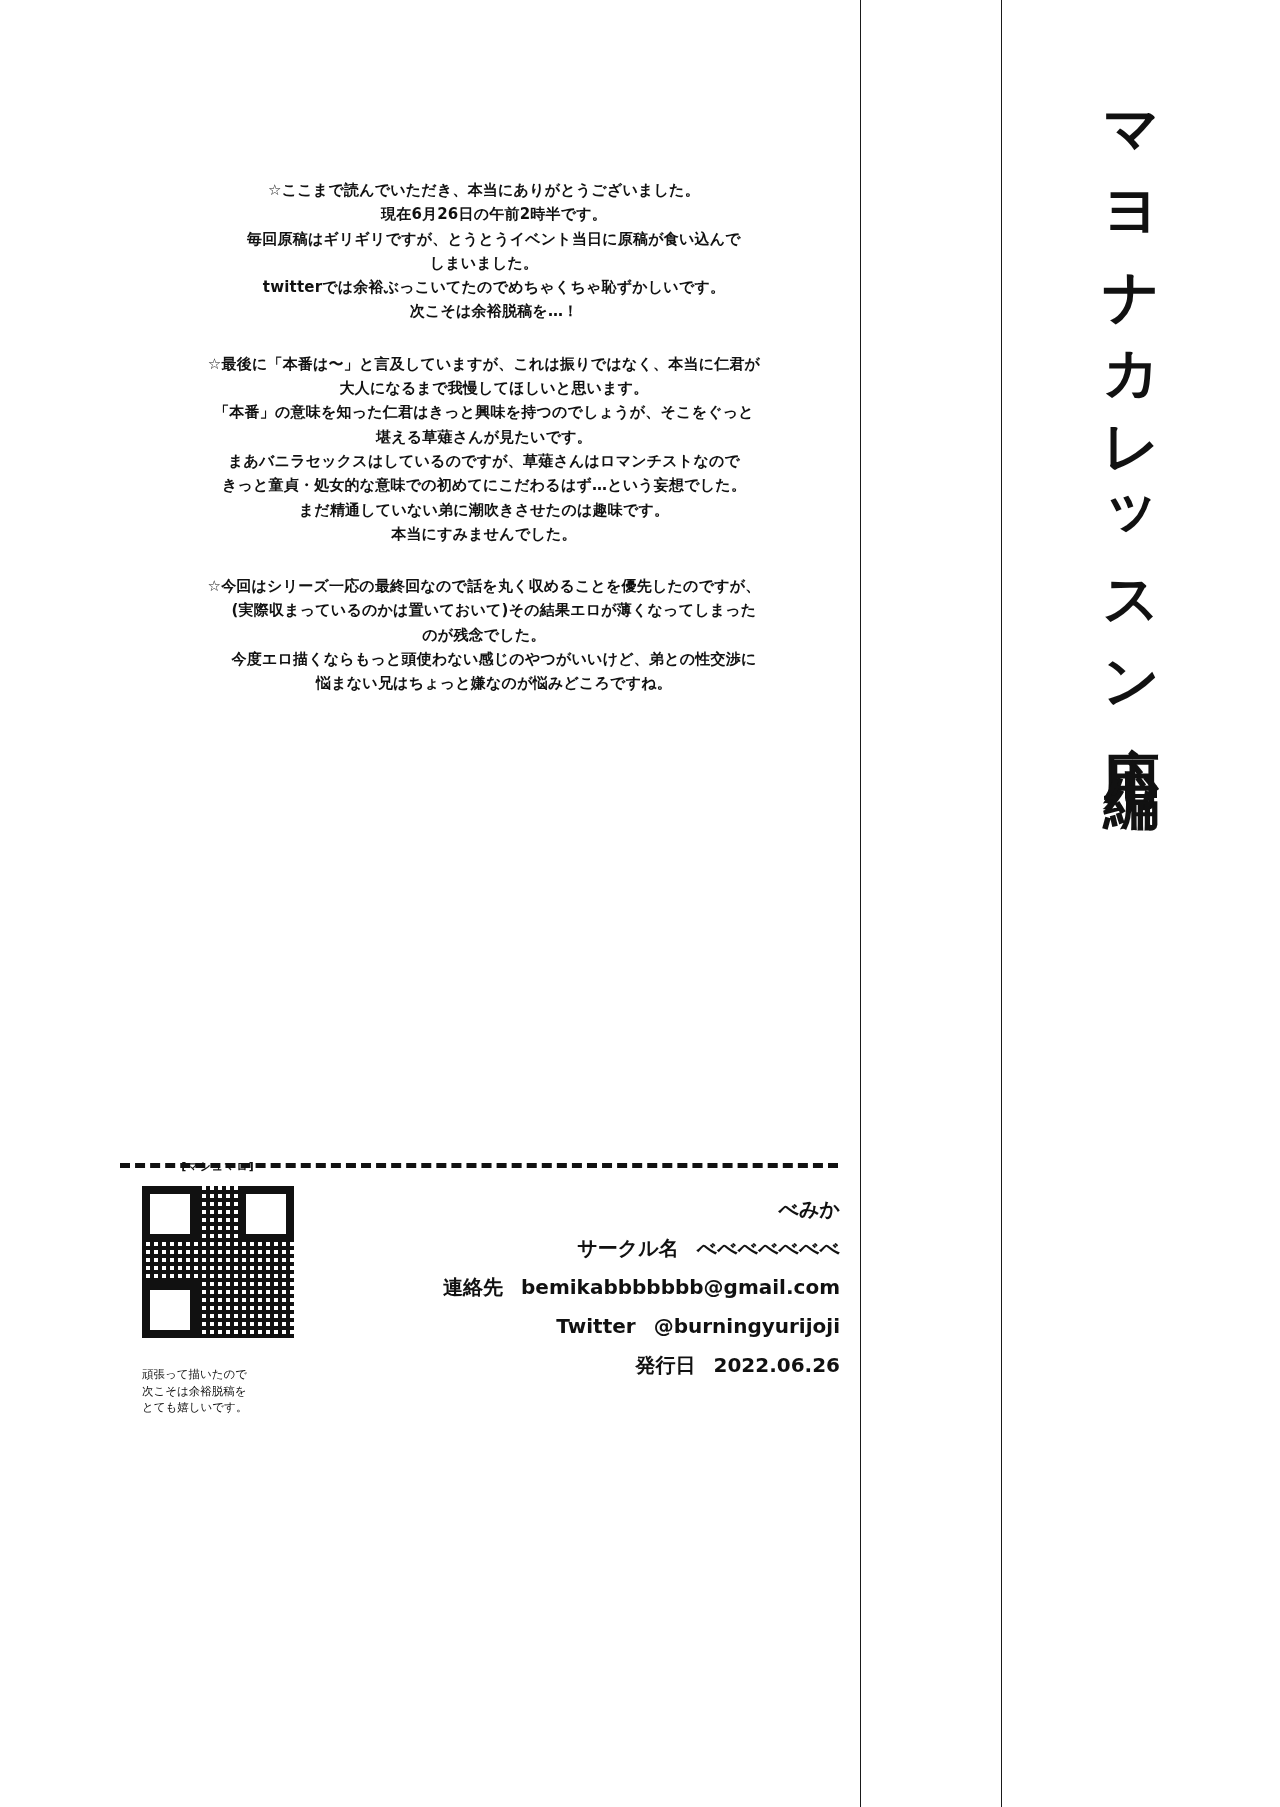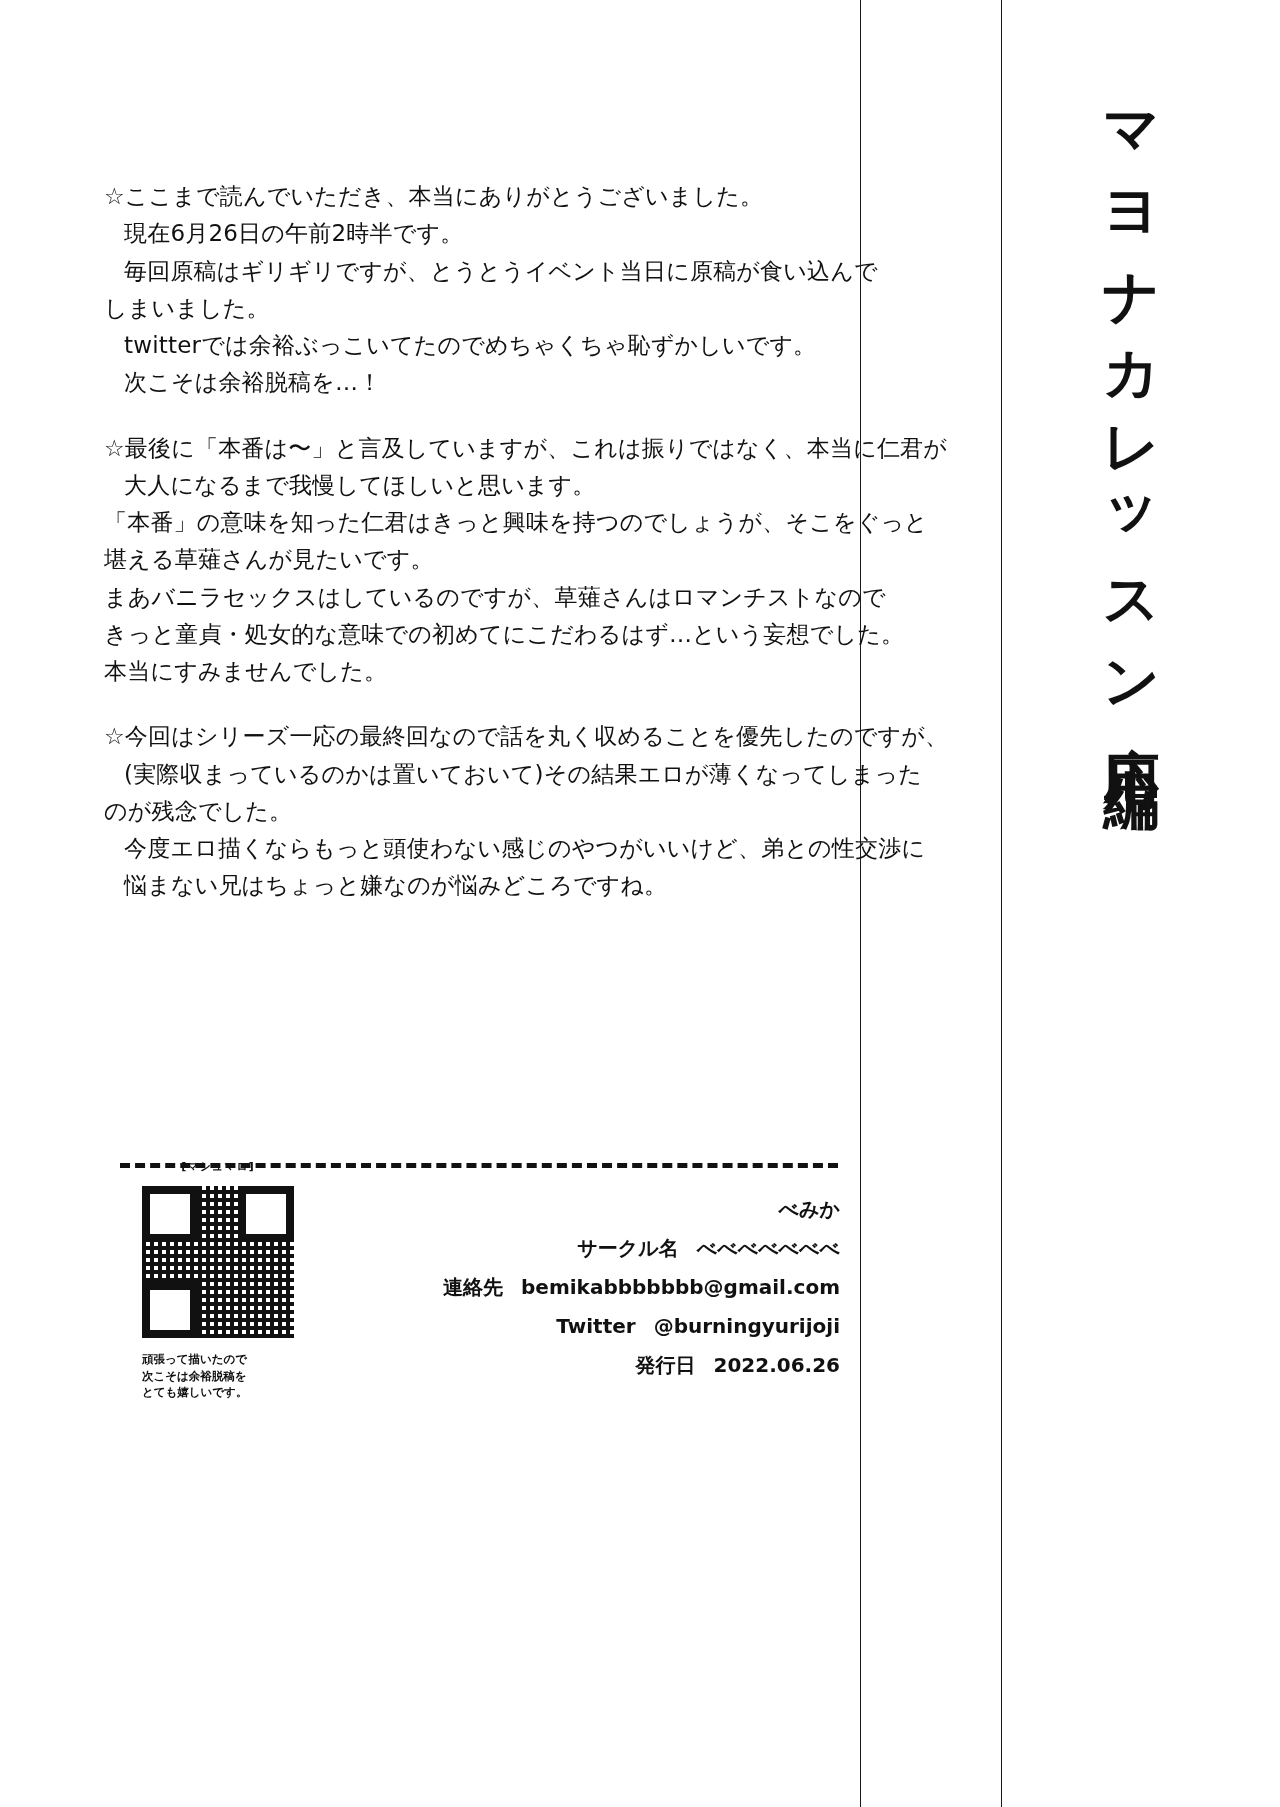--- a/index.html
+++ b/index.html
@@ -47,25 +47,26 @@
   
   .afterword {
     position: absolute;
     left: 104px;
     top: 178px;
     width: 760px;
   }
   .para {
     margin-bottom: 28px;
     font-family: "DejaVu Sans", sans-serif;
-    font-size: 23px;
-    font-weight: 400;
+    font-size: 15px;
+    font-weight: 700;
     line-height: 1.62;
     color: #111;
     letter-spacing: 0.2px;
+    text-align: center;
   }
   .para:last-child { margin-bottom: 0; margin-top: 20px; }
   .para .line { display: block; white-space: nowrap; }
   .para .line.ind { padding-left: 20px; }
 
   
   .divider {
     position: absolute;
     left: 120px;
     top: 1163px;
@@ -135,24 +136,24 @@
   .qr-code::before { left: 0; top: 0; }
   .qr-code::after  { right: 0; top: 0; }
   .qr-eye-bl {
     position: absolute;
     left: 0; bottom: 0;
     width: 40px; height: 40px;
     border: 8px solid #111;
     background: #fff;
   }
   .qr-caption-bottom {
-    margin-top: 10px;
+    margin-top: 25px;
     font-family: "DejaVu Sans", sans-serif;
     font-size: 11.5px;
-    font-weight: 700;
+    font-weight: 400;
     line-height: 1.45;
     color: #111;
     text-align: left;
     padding-left: 14px;
   }
   .qr-caption-bottom .line { display: block; white-space: nowrap; }
 </style>
 </head>
 <body>
 
@@ -172,20 +173,21 @@
     <span class="line ind">次こそは余裕脱稿を…！</span>
   </div>
 
   <div class="para">
     <span class="line">☆最後に「本番は〜」と言及していますが、これは振りではなく、本当に仁君が</span>
     <span class="line ind">大人になるまで我慢してほしいと思います。</span>
     <span class="line">「本番」の意味を知った仁君はきっと興味を持つのでしょうが、そこをぐっと</span>
     <span class="line">堪える草薙さんが見たいです。</span>
     <span class="line">まあバニラセックスはしているのですが、草薙さんはロマンチストなので</span>
     <span class="line">きっと童貞・処女的な意味での初めてにこだわるはず…という妄想でした。</span>
+    <span class="line">まだ精通していない弟に潮吹きさせたのは趣味です。</span>
     <span class="line">本当にすみませんでした。</span>
   </div>
 
   <div class="para">
     <span class="line">☆今回はシリーズ一応の最終回なので話を丸く収めることを優先したのですが、</span>
     <span class="line ind">(実際収まっているのかは置いておいて)その結果エロが薄くなってしまった</span>
     <span class="line">のが残念でした。</span>
     <span class="line ind">今度エロ描くならもっと頭使わない感じのやつがいいけど、弟との性交渉に</span>
     <span class="line ind">悩まない兄はちょっと嫌なのが悩みどころですね。</span>
   </div>

